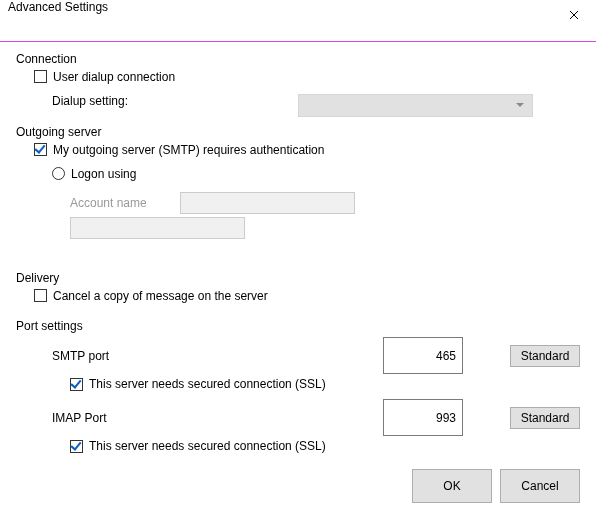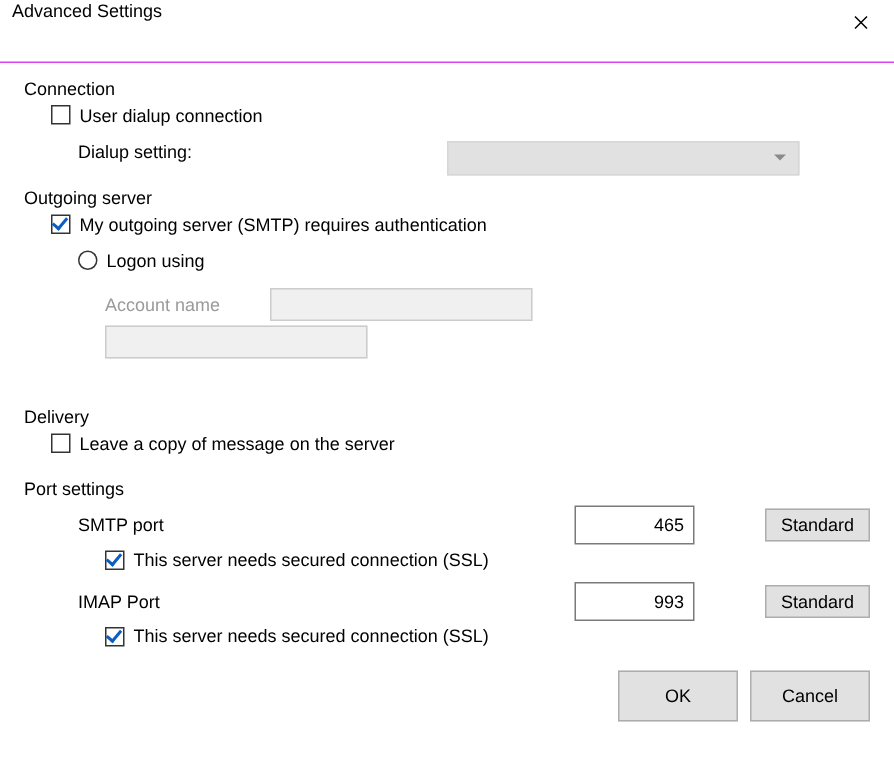--- a/index.html
+++ b/index.html
@@ -20,21 +20,21 @@
 .label { color: #000; }
 .label.disabled { color: #000000; }
 .field-row { display: flex; align-items: center; margin: 3px 0 3px 36px; }
 .field-label { width: 110px; color: #9a9a9a; }
 .text-input { width: 175px; height: 22px; border: 1px solid #ccc; background: #fff; padding: 0 4px; }
 .text-input[disabled] { background: #f0f0f0; color: #888; }
 .dropdown { width: 235px; height: 23px; background: #e1e1e1; border: 1px solid #d6d6d6; position: relative; margin-left: 170px; }
 .dropdown::after { content: ""; position: absolute; right: 8px; top: 8px; border: 4px solid transparent; border-top-color: #8a8a8a; }
 .port-row { display: flex; align-items: center; margin: 3px 0; justify-content: space-between; }
 .port-label { width: 80px; margin-left: 36px; }
-.port-input { width: 80px; height: 26px; border: 1px solid #7a7a7a; background: #fff; text-align: right; padding: 0 6px; margin-left: 210px; }
+.port-input { width: 80px; height: 37px; border: 1px solid #7a7a7a; background: #fff; text-align: right; padding: 0 6px; margin-left: 210px; }
 .std-btn { width: 70px; height: 22px; border: 1px solid #adadad; background: #e1e1e1; margin-left: 6px; cursor: pointer; }
 .ssl-row { display: flex; align-items: center; margin: 3px 0 8px 54px; }
 .footer { display: flex; justify-content: flex-end; padding: 8px 16px 12px 0; gap: 8px; }
 .btn { width: 80px; height: 34px; border: 1px solid #adadad; background: #e1e1e1; cursor: pointer; }
 .spacer { height: 24px; }
 </style>
 </head>
 <body>
 
 <div class="titlebar">
@@ -78,21 +78,21 @@
       <input class="text-input" type="password" disabled="" value="" style="">
     </div>
   </div>
 
   <div class="spacer"></div>
 
   <div class="section">
     <div class="section-title">Delivery</div>
     <div class="row indent">
       <span class="checkbox"></span>
-      <span class="label">Leave a copy of message on the server</span>
+      <span class="label">Cancel a copy of message on the server</span>
     </div>
   </div>
 
   <div class="section">
     <div class="section-title">Port settings</div>
     <div class="port-row">
       <span class="port-label">SMTP port</span>
       <input class="port-input" value="465" style="">
       <button class="std-btn">Standard</button>
     </div>

